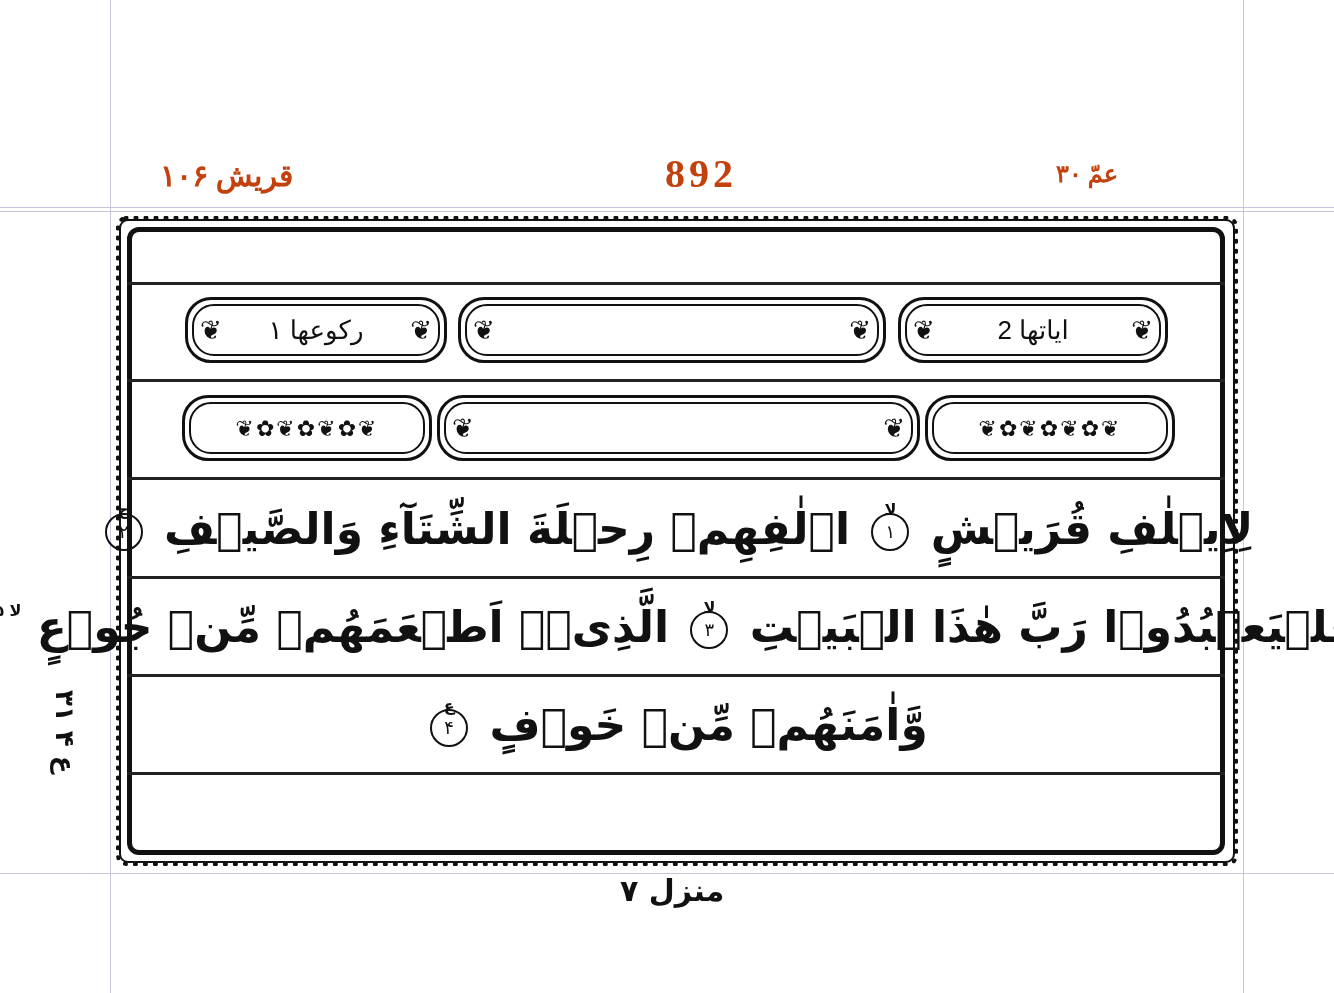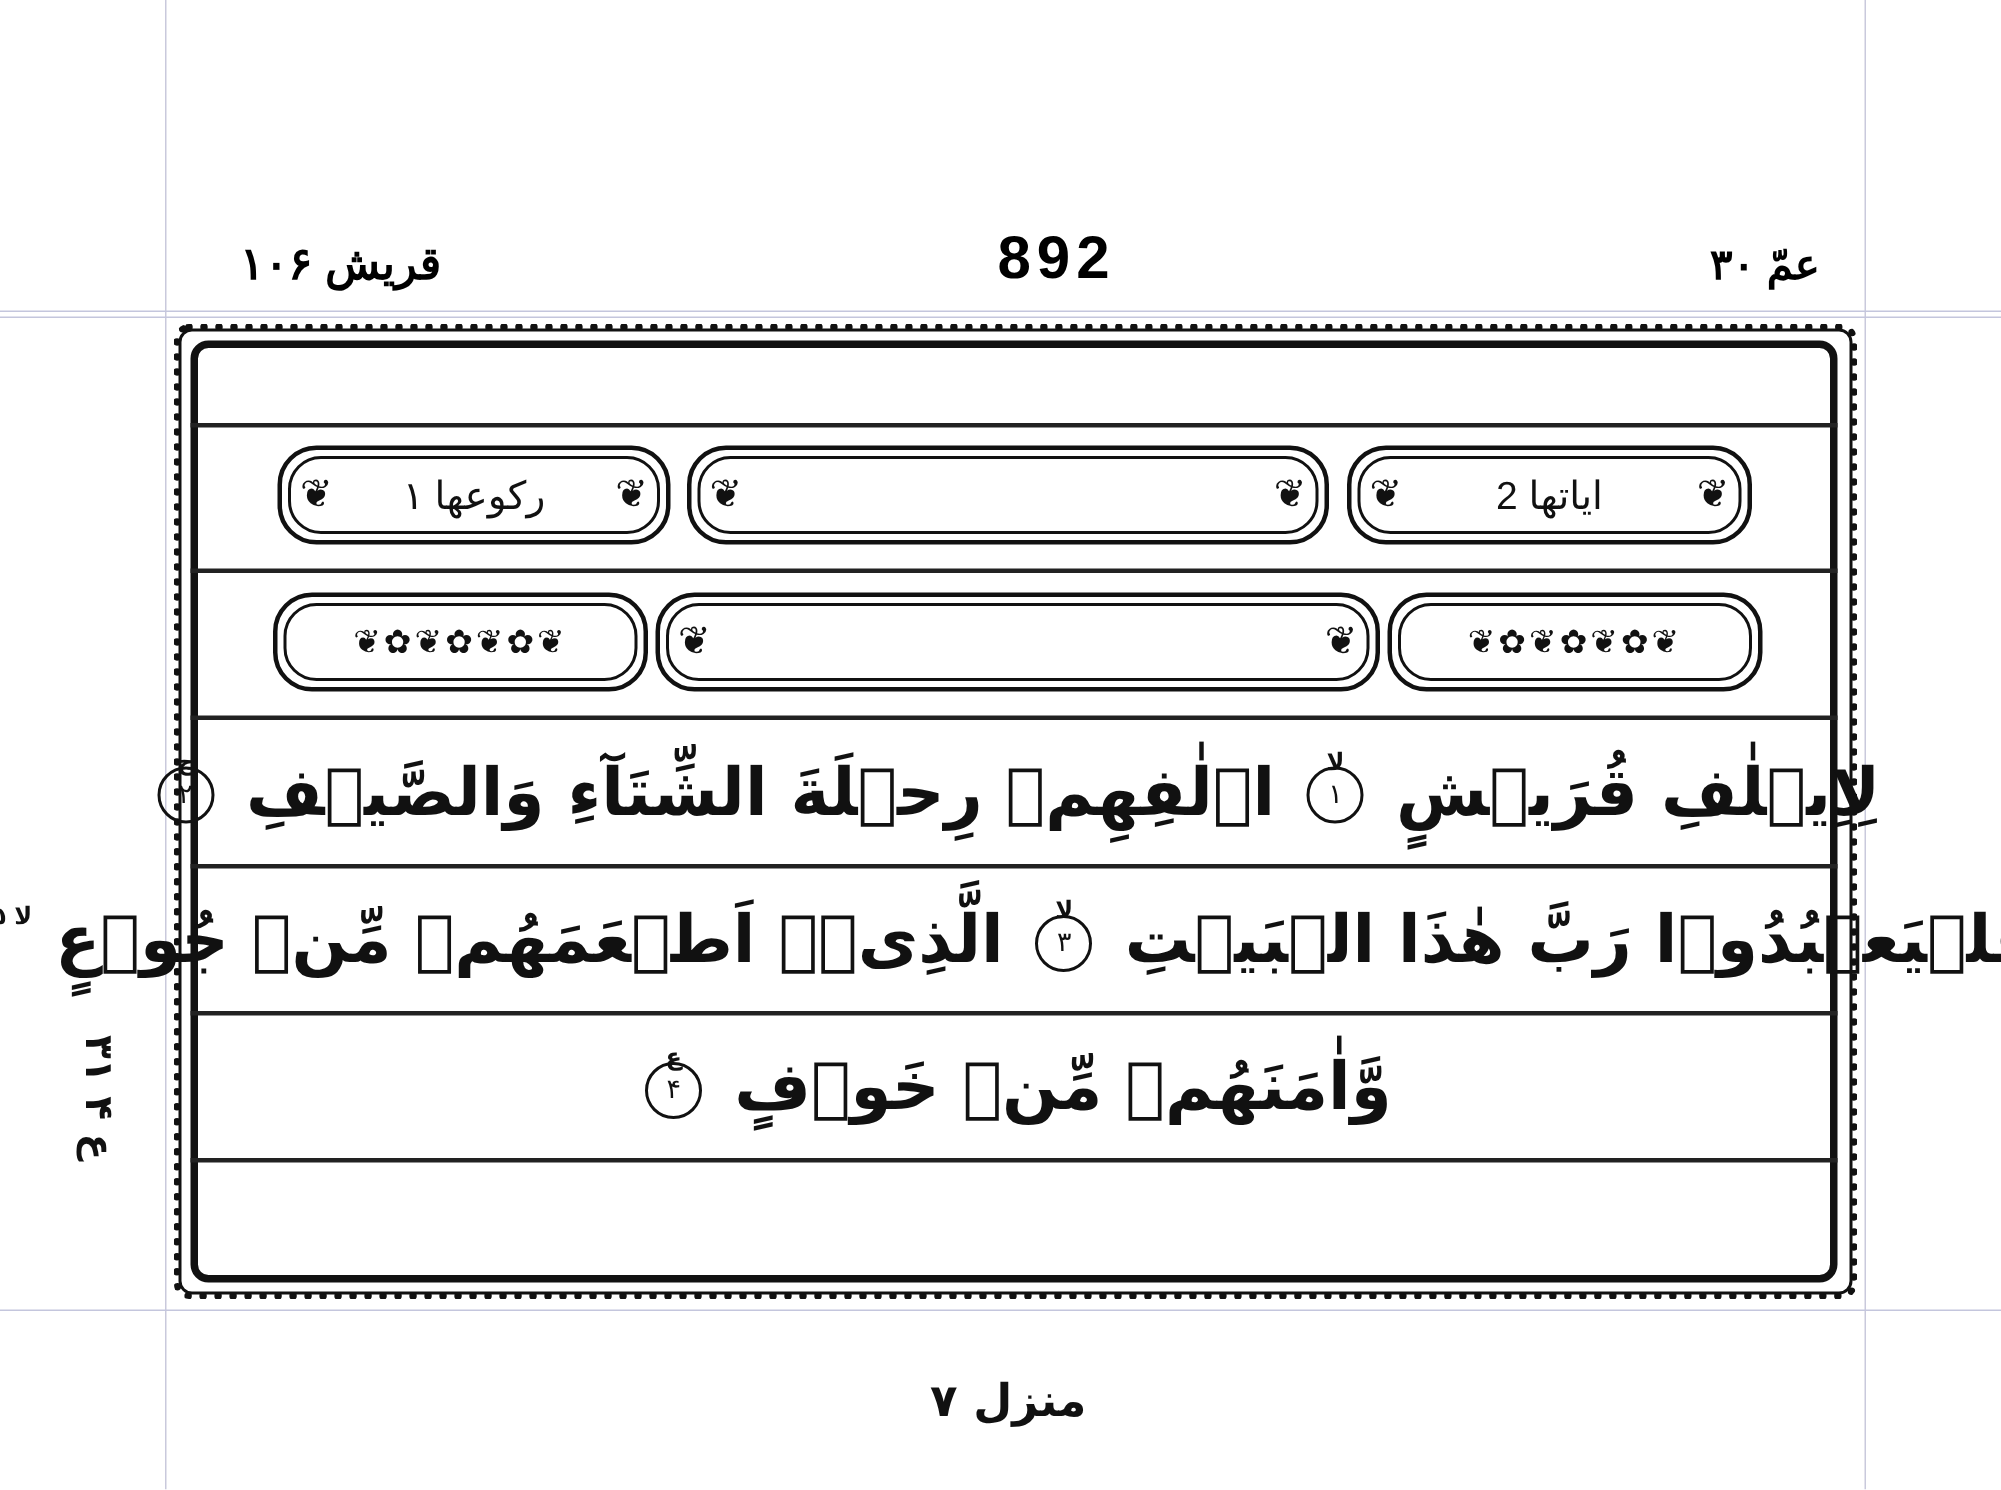--- a/index.html
+++ b/index.html
@@ -1,38 +1,38 @@
 <!DOCTYPE html>
 <html><head>
 <meta charset="utf-8">
 <style>
   html,body{margin:0;padding:0;background:#fff;}
   body{width:1334px;height:993px;position:relative;overflow:hidden;font-family:"DejaVu Sans",sans-serif;color:#111;}
   .guide-v{position:absolute;top:0;width:1px;height:993px;background:#c9c9dc;}
   .guide-h{position:absolute;left:0;height:1px;width:1334px;background:#c4c6dd;}
-  .hdr{position:absolute;font-family:Liberation Sans, sans-serif;font-weight:bold;color:#000000;direction:rtl;white-space:nowrap;}
+  .hdr{position:absolute;font-family:Liberation Serif, serif;font-weight:bold;color:#c2410c;direction:rtl;white-space:nowrap;}
   #hdr-left{left:160px;top:158px;font-size:30px;}
   #hdr-center{left:665px;top:150px;font-size:40px;letter-spacing:4px;}
-  #hdr-right{left:1140px;top:160px;font-size:28px;}
+  #hdr-right{left:1056px;top:160px;font-size:24px;}
   #outer-frame{position:absolute;left:116px;top:216px;width:1122px;height:650px;box-sizing:border-box;border:5px dotted #111;border-radius:10px;}
   #outer-frame2{position:absolute;left:119px;top:219px;width:1116px;height:644px;box-sizing:border-box;border:2px solid #111;border-radius:9px;}
   #inner-frame{position:absolute;left:127px;top:227px;width:1098px;height:628px;box-sizing:border-box;border:5px solid #111;border-radius:12px;}
   .rule{position:absolute;left:127px;width:1098px;height:3px;background:#222;}
   .row{position:absolute;left:132px;width:1088px;display:flex;align-items:center;justify-content:center;}
   .cartouche{position:absolute;height:66px;box-sizing:border-box;border:3px solid #111;border-radius:26px;display:flex;align-items:center;justify-content:center;background:#fff;}
   .cartouche::before{content:"";position:absolute;inset:4px;border:2px solid #111;border-radius:22px;}
   .orn{position:absolute;top:50%;transform:translateY(-50%);font-size:26px;color:#111;line-height:1;}
   .orn.l{left:12px;} .orn.r{right:12px;}
   .ctext{position:relative;font-size:26px;direction:rtl;font-family:Liberation Sans, sans-serif;white-space:nowrap;}
   .pattern{position:relative;font-size:22px;letter-spacing:2px;color:#111;white-space:nowrap;}
   .verse{font-family:"DejaVu Sans",sans-serif;font-weight:bold;font-size:44px;direction:rtl;white-space:nowrap;color:#111;}
   .ayah-mark{display:inline-block;width:34px;height:34px;border:2px solid #111;border-radius:50%;font-size:18px;line-height:34px;text-align:center;vertical-align:middle;font-weight:normal;position:relative;margin:0 6px;}
   .waqf{position:absolute;top:-22px;left:50%;transform:translateX(-50%);font-size:16px;font-weight:bold;}
   #ruku{position:absolute;left:50px;top:690px;font-size:26px;font-weight:bold;writing-mode:vertical-rl;direction:rtl;white-space:nowrap;}
-  #footer{position:absolute;left:620px;top:917px;font-size:30px;font-weight:bold;direction:rtl;white-space:nowrap;}
+  #footer{position:absolute;left:620px;top:873px;font-size:30px;font-weight:bold;direction:rtl;white-space:nowrap;}
 </style>
 </head>
 <body>
 
 <div class="guide-v" style="left:110px"></div>
 <div class="guide-v" style="left:1243px"></div>
 <div class="guide-h" style="top:207px"></div>
 <div class="guide-h" style="top:211px"></div>
 <div class="guide-h" style="top:873px"></div>
 

